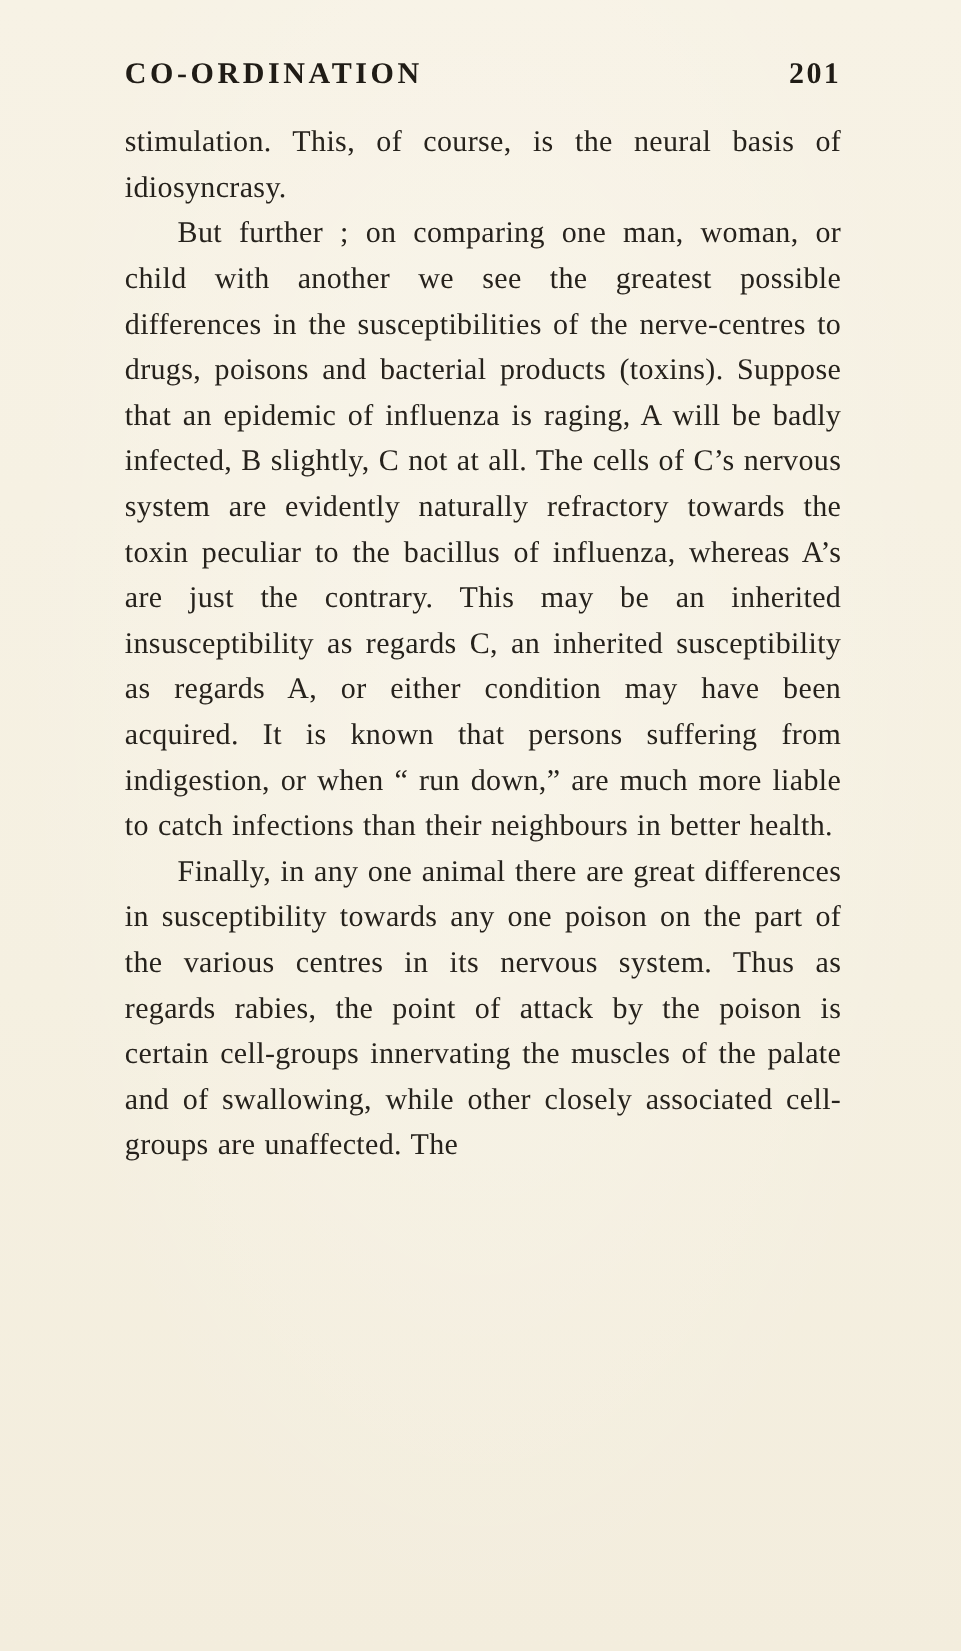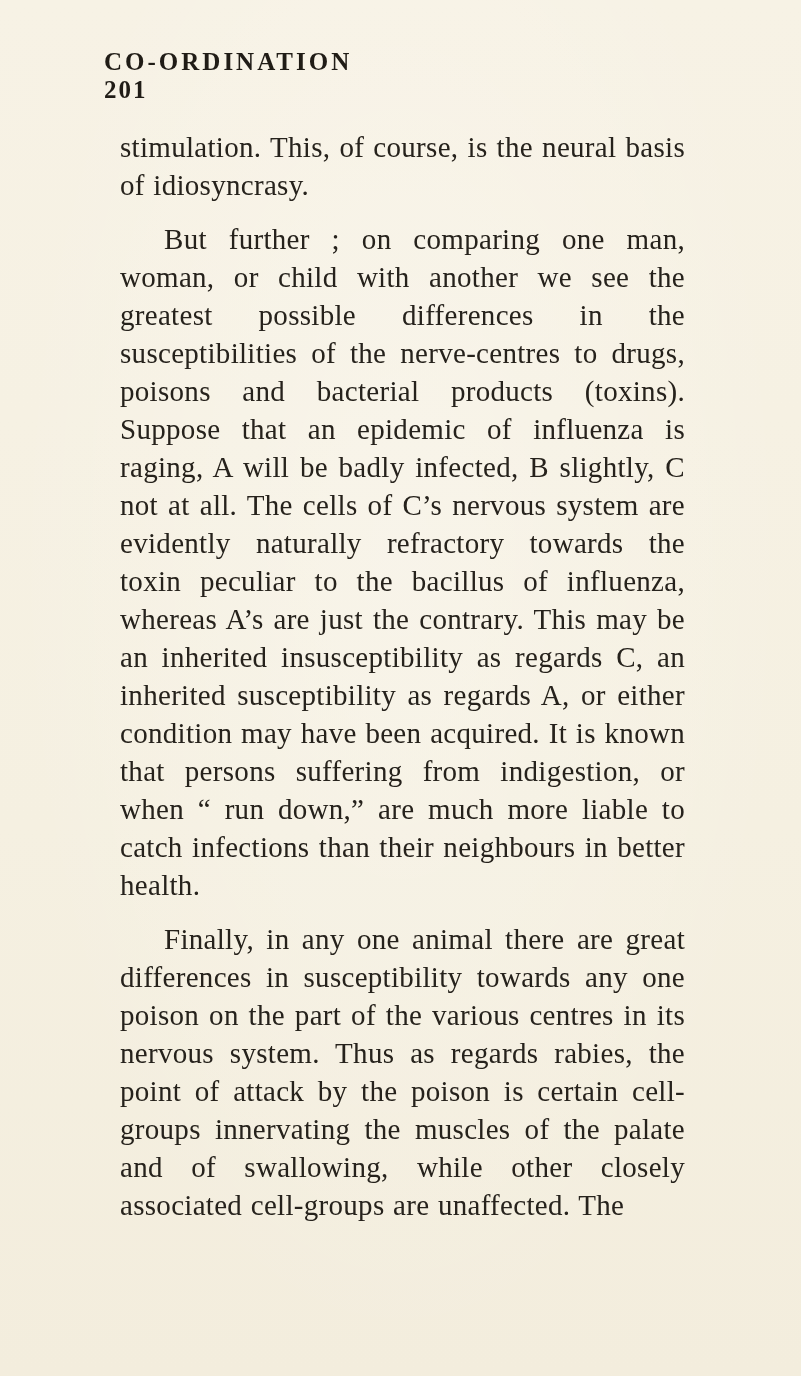--- a/index.html
+++ b/index.html
@@ -26,28 +26,27 @@
   }
   .running-head {
     display: flex;
     justify-content: space-between;
     align-items: baseline;
     font-weight: bold;
     font-size: 25px;
     letter-spacing: 3px;
     color: #201c16;
     margin-bottom: 24px;
-    flex-direction: column;
   }
   .running-head .pageno {
     letter-spacing: 2px;
   }
   .body-text p {
-    margin: 16px;
-    font-size: 29px;
+    margin: 0;
+    font-size: 25px;
     line-height: 38px;
     text-align: justify;
     letter-spacing: 0.3px;
     word-spacing: 1px;
     font-family: Liberation Serif, serif;
   }
   .body-text p.indent {
     text-indent: 44px;
   }
 </style>

